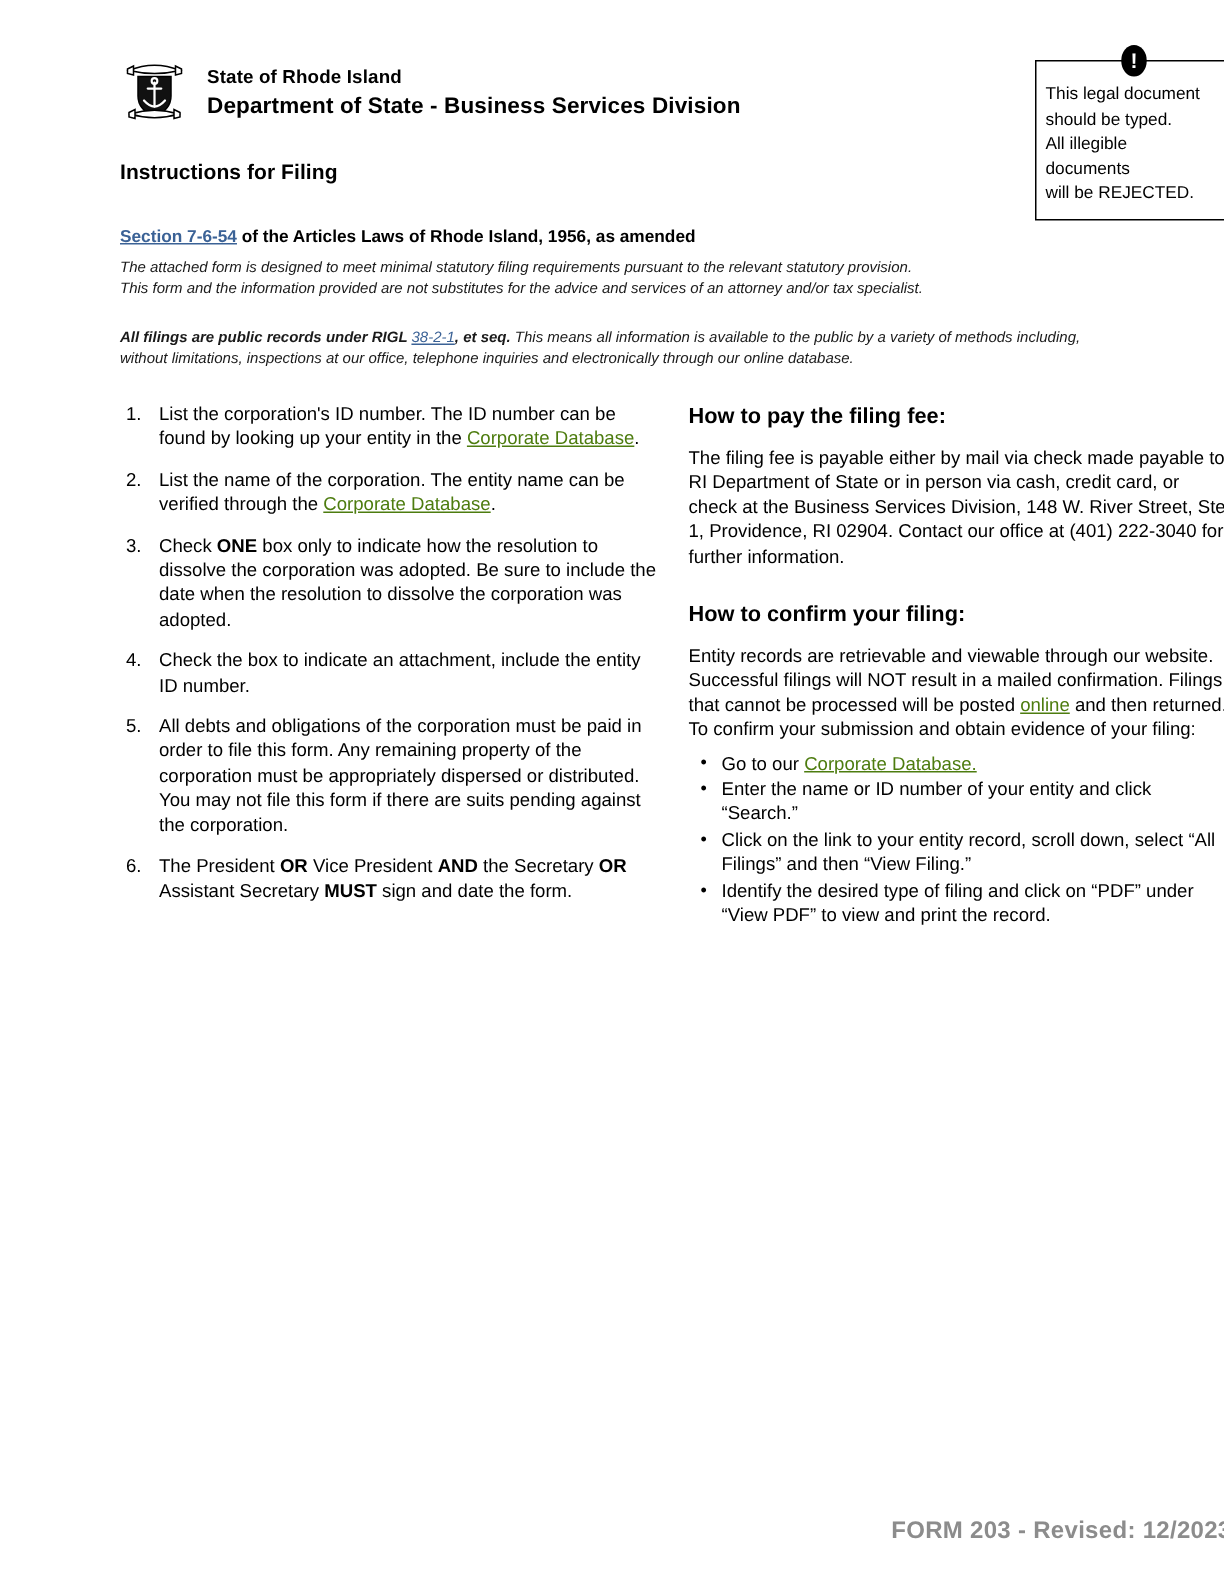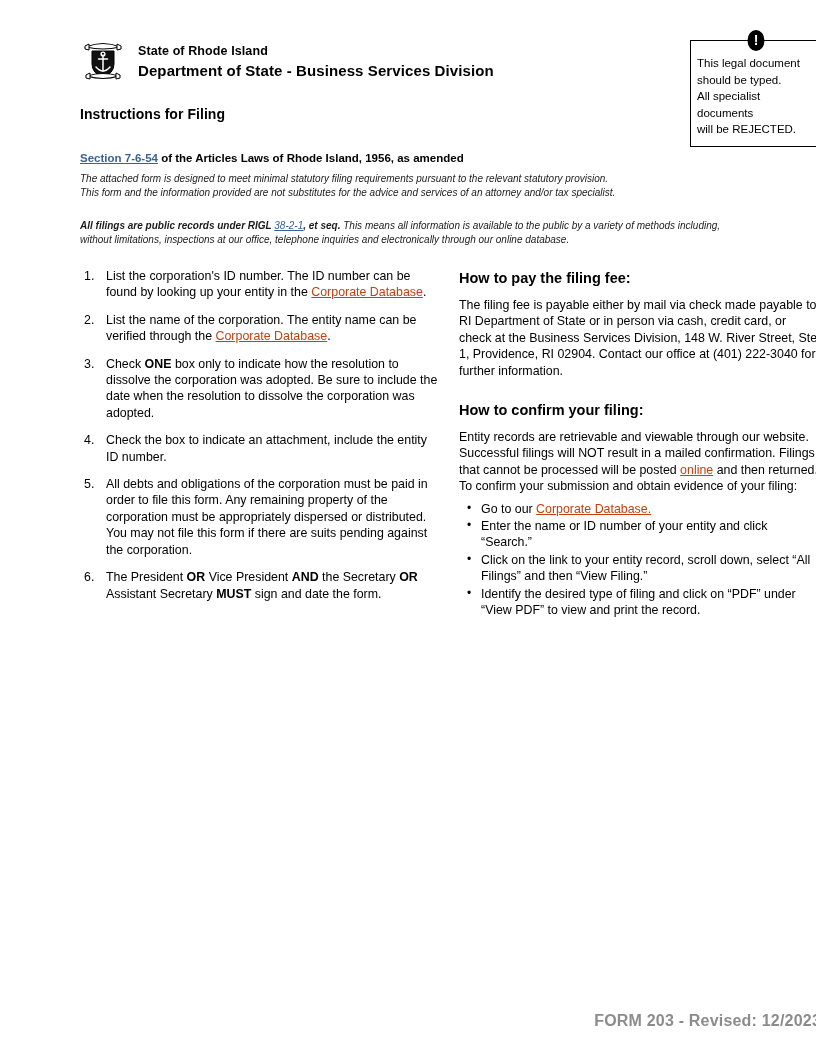--- a/index.html
+++ b/index.html
@@ -141,21 +141,21 @@
     font-style: italic;
     line-height: 14px;
     color: #1a1a1a;
   }
   .public-records .lead {
     font-weight: bold;
   }
 
   
   .link {
-    color: #c2410c;
+    color: #4d7c0f;
     text-decoration: underline;
     cursor: pointer;
   }
   .link-strong {
     color: #3b6296;
     text-decoration: underline;
     font-weight: bold;
     cursor: pointer;
   }
   .link-plain {
@@ -285,21 +285,21 @@
     </div>
   </div>
 
   <div class="warning-wrap">
     <div class="warning-icon">
       <span>!</span>
     </div>
     <div class="warning-box">
       <div>This legal document</div>
       <div>should be typed.</div>
-      <div>All specialist</div>
+      <div>All illegible</div>
       <div>documents</div>
       <div>will be REJECTED.</div>
     </div>
   </div>
 
   <div class="doc-title">
     <div class="doc-title-line">Instructions for Filing</div>
   </div>
 
   <div class="statute">

